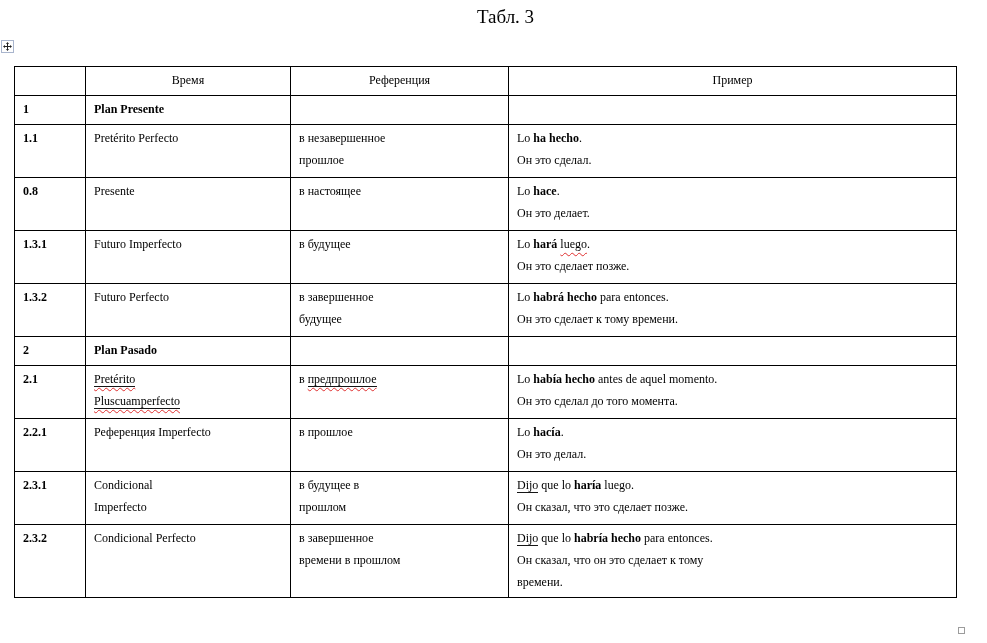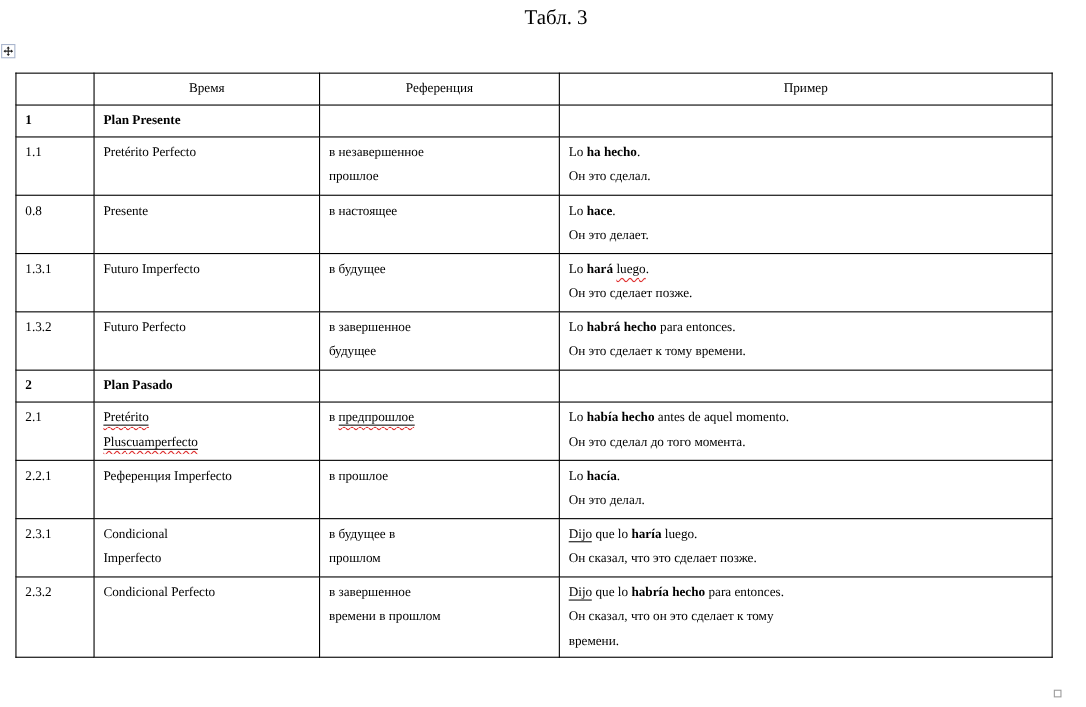--- a/index.html
+++ b/index.html
@@ -30,21 +30,21 @@
     border-collapse:collapse; table-layout:fixed; width:942px;
     font-size:12px; line-height:22px;margin-top:11px;
   }
   table.doc td, table.doc th {
     border:1.5px solid #000; vertical-align:top;
     padding:2px 6px 4px 8px; overflow:hidden;
   }
   tr.hdr td { height:24px; text-align:center; padding:2px; font-weight:normal; }
   tr.plan td { height:22px; }
   tr.data td { height:46px; }
-  td.c-num { font-family:"Liberation Serif",serif; }
+  td.c-num { font-family:"Liberation Serif",serif;font-weight:bold; }
   td.c-num.bold, .b { font-weight:bold; }
   .i { }
   .u { border-bottom:1.2px solid #151515; }
   .sq {
     text-decoration:underline wavy #df3030;
     text-decoration-thickness:1px;
     text-underline-offset:3.5px;
     text-align:right;
   }
   .exline { white-space:pre-wrap; }

